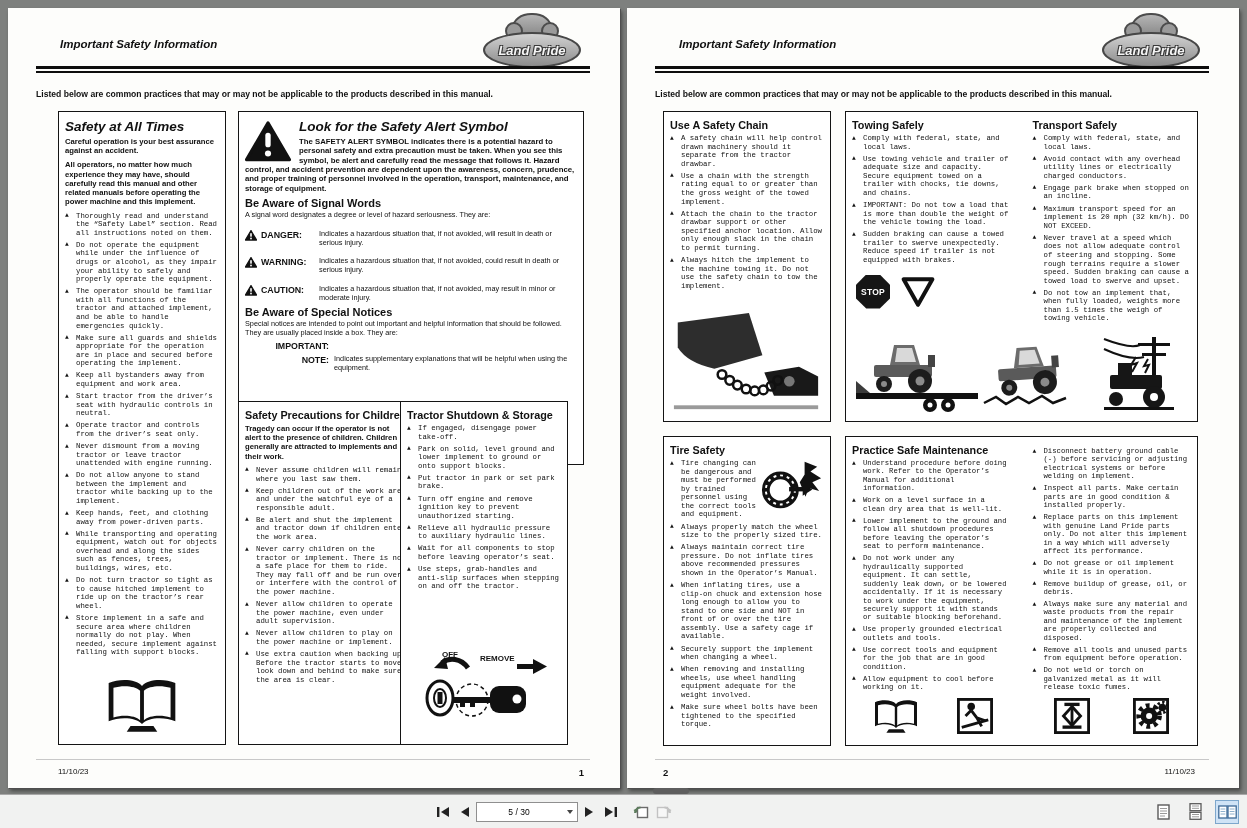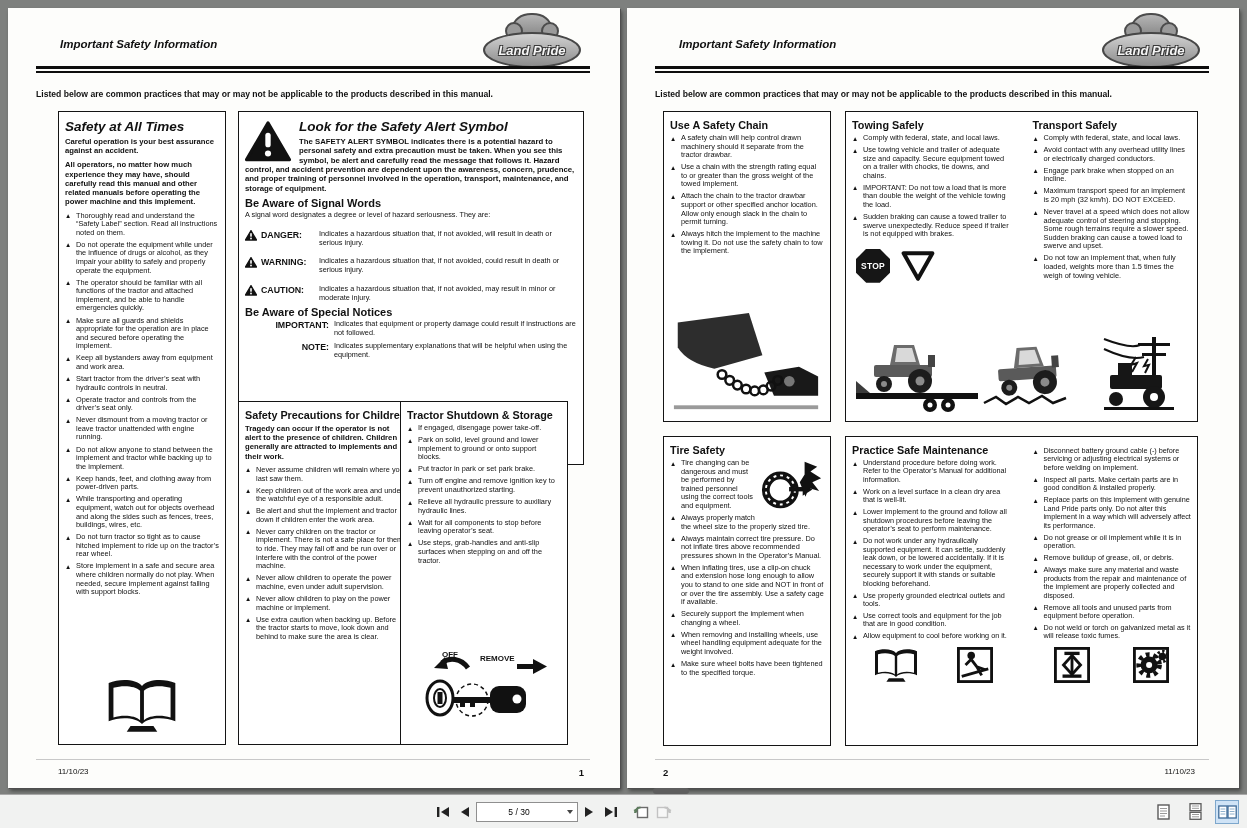--- a/index.html
+++ b/index.html
@@ -21,21 +21,21 @@
   .logo-oval span{font-size:13px;font-weight:bold;font-style:italic;color:#f4f4f4;
     text-shadow:1px 1px 0 #3a3a3a,-1px 1px 0 #3a3a3a,1px -1px 0 #3a3a3a,-1px -1px 0 #3a3a3a;}
   .rule{position:absolute;left:28px;right:30px;top:58px;border-top:3.5px solid #0d0d0d;}
   .rule::after{content:"";display:block;margin-top:2px;border-top:2px solid #0d0d0d;}
   .intro{position:absolute;left:28px;top:72px;width:500px;font-size:8.6px;font-weight:bold;line-height:1.25;}
   
   .box{position:absolute;border:1.8px solid #141414;background:#fff;box-sizing:border-box;padding:7px 6px;}
   .t1{margin:0 0 3px 0;font-size:13.5px;font-weight:bold;font-style:italic;}
   .t2b{margin:0 0 3px 0;font-size:10.8px;font-weight:bold;}
   .lead{margin:0 0 5px 0;font-size:7.7px;font-weight:bold;line-height:1.2;}
-  ul.b{list-style:none;margin:3px 0 0 0;padding:0;}
+  ul.b{list-style:none;margin:3px 0 0 0;padding:0;font-family:Liberation Mono, monospace;}
   ul.b li{position:relative;padding-left:11px;margin-bottom:3.5px;font-size:7.35px;line-height:1.17;}
   ul.b li::before{content:"\25B2";position:absolute;left:0;top:0.5px;font-size:6.3px;}
   
   .box-satt{left:50px;top:103px;width:168px;height:634px;}
   .book-wrap{position:absolute;bottom:10px;left:50%;transform:translateX(-50%);}
   .box-alert{left:230px;top:103px;width:346px;height:354px;}
   .alert-ico{float:left;width:46px;height:42px;margin:2px 8px 2px 0;}
   .alert-body{margin:2px 0 4px 0;font-size:7.8px;font-weight:bold;line-height:1.2;}
   .t2h{clear:left;margin:4px 0 2px 0;font-size:11px;font-weight:bold;}
   .small{margin:0 0 3px 0;font-size:7.3px;line-height:1.2;}
@@ -173,24 +173,24 @@
                 <path d="M30 2 L58 50 H2 Z" fill="#111" stroke="#111" stroke-width="6" stroke-linejoin="round"></path>
                 <rect x="26" y="15" width="8" height="19" rx="4" fill="#fff"></rect>
                 <circle cx="30" cy="42" r="4.5" fill="#fff"></circle>
               </svg>
           </span>
           <b class="sig-term">CAUTION:</b>
           <span class="sig-def">Indicates a hazardous situation that, if not avoided, may result in minor or moderate injury.</span>
         </div>
         </div>
       <h3 class="t2h">Be Aware of Special Notices</h3>
+      <p class="small">Special notices are intended to point out important and helpful information that should be followed. They are usually placed inside a box. They are:</p>
       <div>
           <div class="notrow">
           <b class="not-term">IMPORTANT:</b>
-          <span class="sig-def">Indicates that equipment or property damage could result if instructions are not followed.</span>
         </div>
           <div class="notrow">
           <b class="not-term">NOTE:</b>
           <span class="sig-def">Indicates supplementary explanations that will be helpful when using the equipment.</span>
         </div>
         </div>
     </div>
 
     <div class="box box-child">
       <h2 class="t2b">Safety Precautions for Children</h2>

